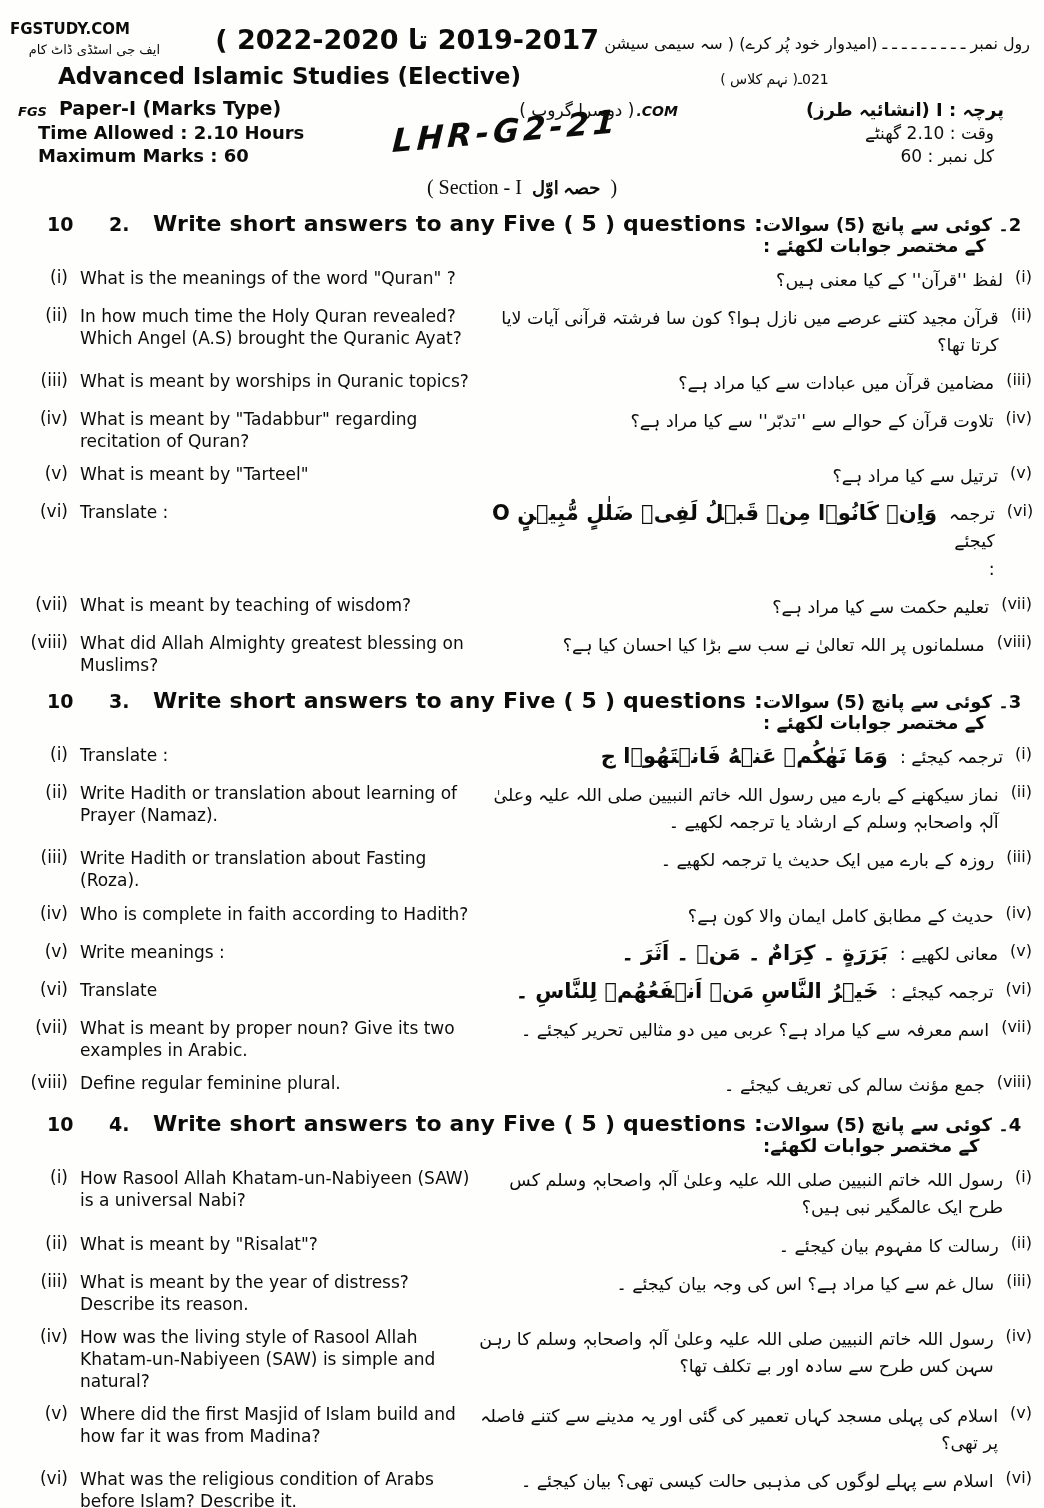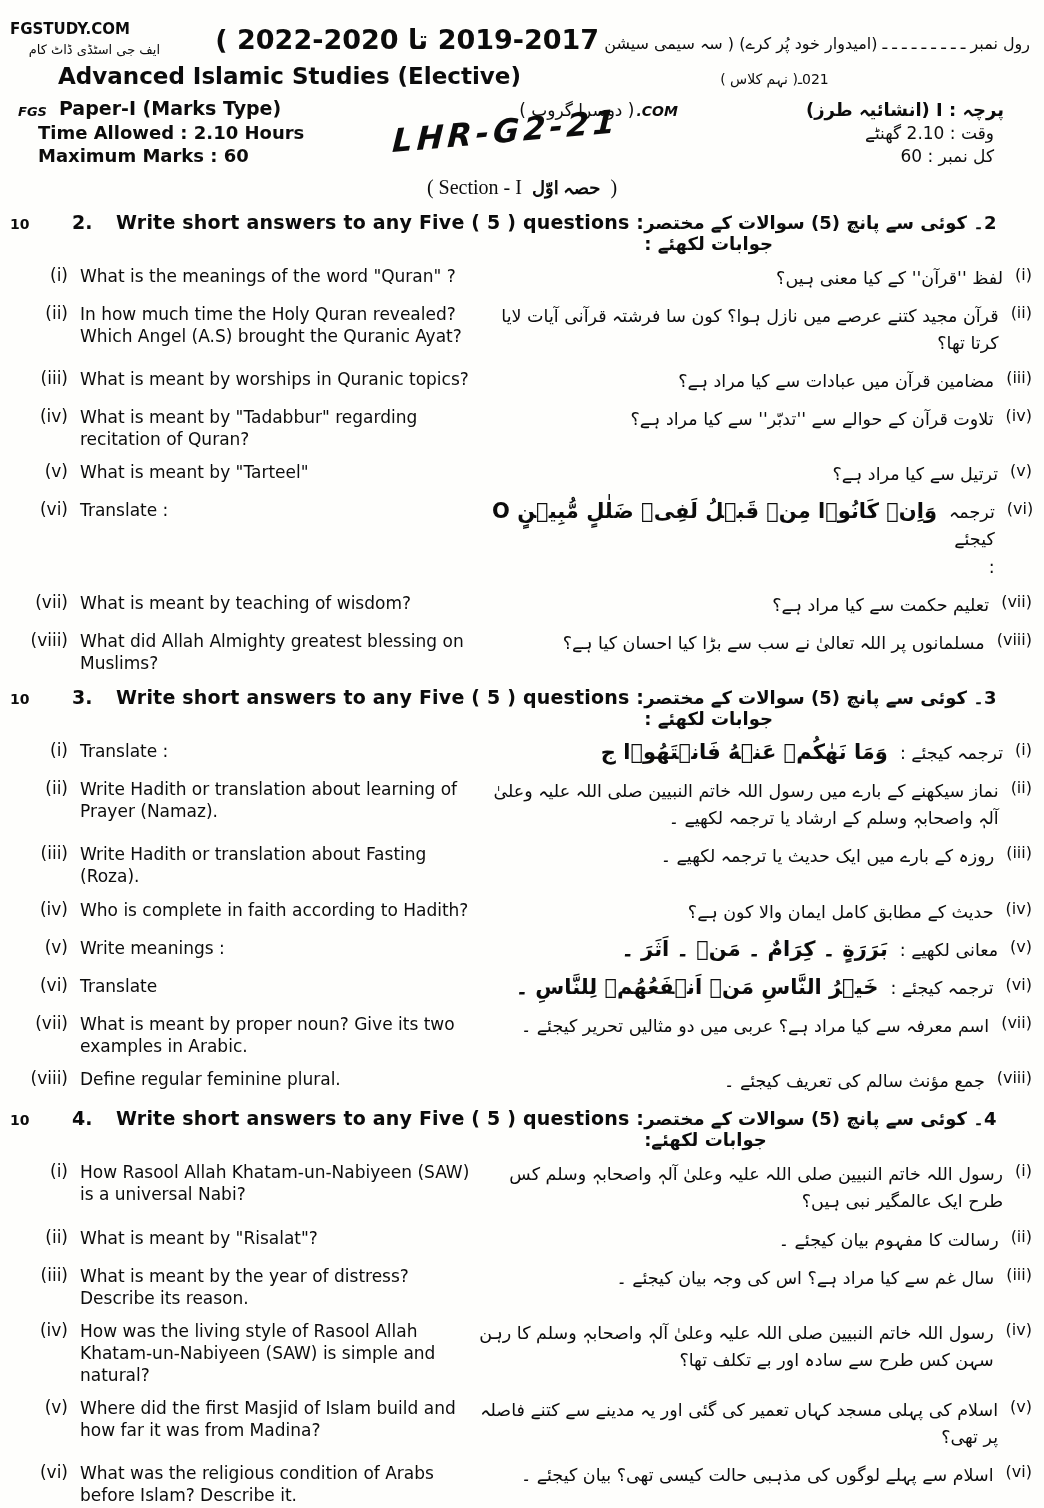--- a/index.html
+++ b/index.html
@@ -38,23 +38,23 @@
     position:absolute;left:392px;top:112px;z-index:2;
     font-size:32px;font-weight:bold;font-style:italic;letter-spacing:4px;
     transform:rotate(-5deg) skewX(-8deg);
   }
   .section-row{display:flex;justify-content:center;align-items:baseline;gap:10px;margin-top:10px;font-size:20px;font-family:Liberation Serif, serif;}
   .section-row .ur{font-weight:bold;font-size:18px;}
   
   #questions{margin-top:10px;}
   .qblock{margin-top:12px;}
   .qhead{display:flex;align-items:baseline;padding:0 10px;}
-  .qmarks{flex:none;width:62px;font-weight:bold;font-size:14px;}
+  .qmarks{flex:none;width:62px;font-weight:bold;font-size:19px;margin-left:37px;}
   .qno{flex:none;width:44px;font-weight:bold;font-size:19px;}
-  .qtitle{flex:none;font-size:19px;font-weight:bold;letter-spacing:.2px;}
+  .qtitle{flex:none;font-size:22px;font-weight:bold;letter-spacing:.2px;}
   .qtitle-ur{flex:1;text-align:left;font-weight:bold;font-size:18px;direction:rtl;unicode-bidi:isolate;padding-right:4px;}
   .item{display:flex;align-items:flex-start;margin:11px 10px 0 10px;}
   .inum{flex:none;width:58px;text-align:right;font-size:17px;}
   .ien{flex:none;width:398px;margin-left:12px;font-size:17px;line-height:1.3;}
   .iur{flex:1;display:flex;align-items:flex-start;gap:12px;direction:rtl;unicode-bidi:isolate;padding-right:2px;}
   .unum{flex:none;font-size:16px;direction:ltr;unicode-bidi:isolate;}
   .utxt{font-size:17.5px;line-height:1.55;}
   .iar{font-weight:bold;font-size:21px;margin-left:14px;white-space:nowrap;}
 </style>
 </head>

